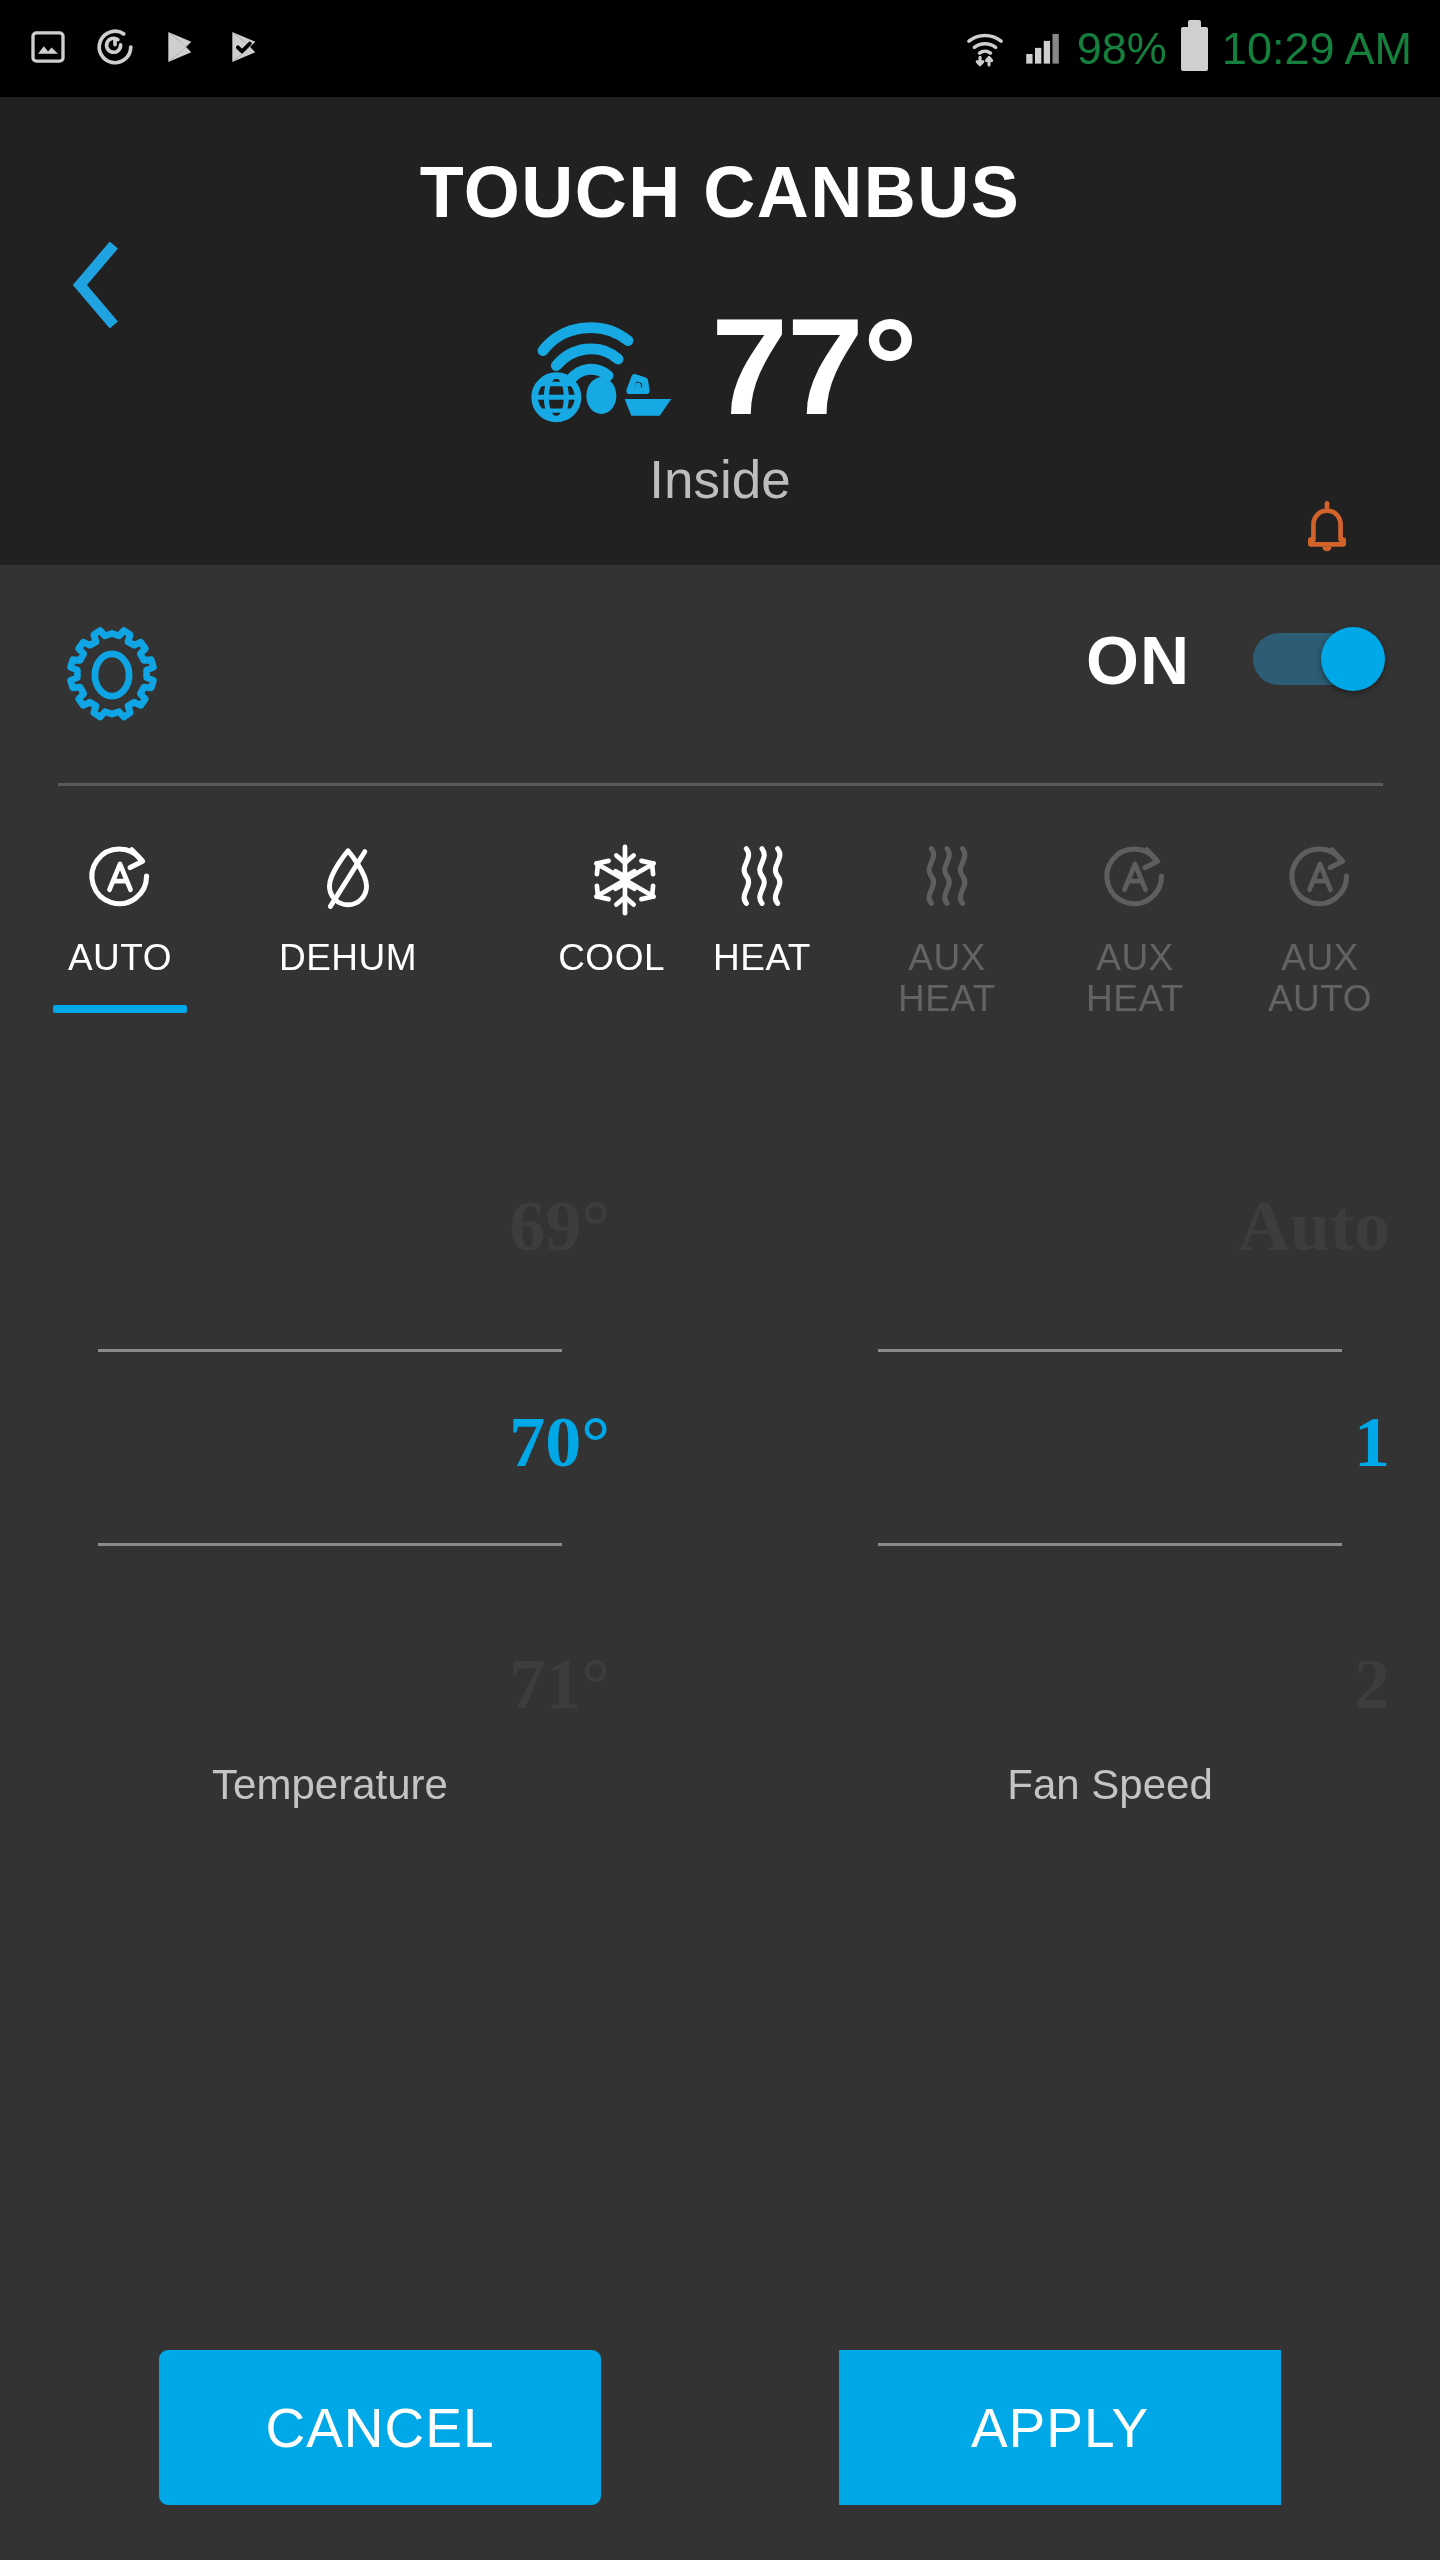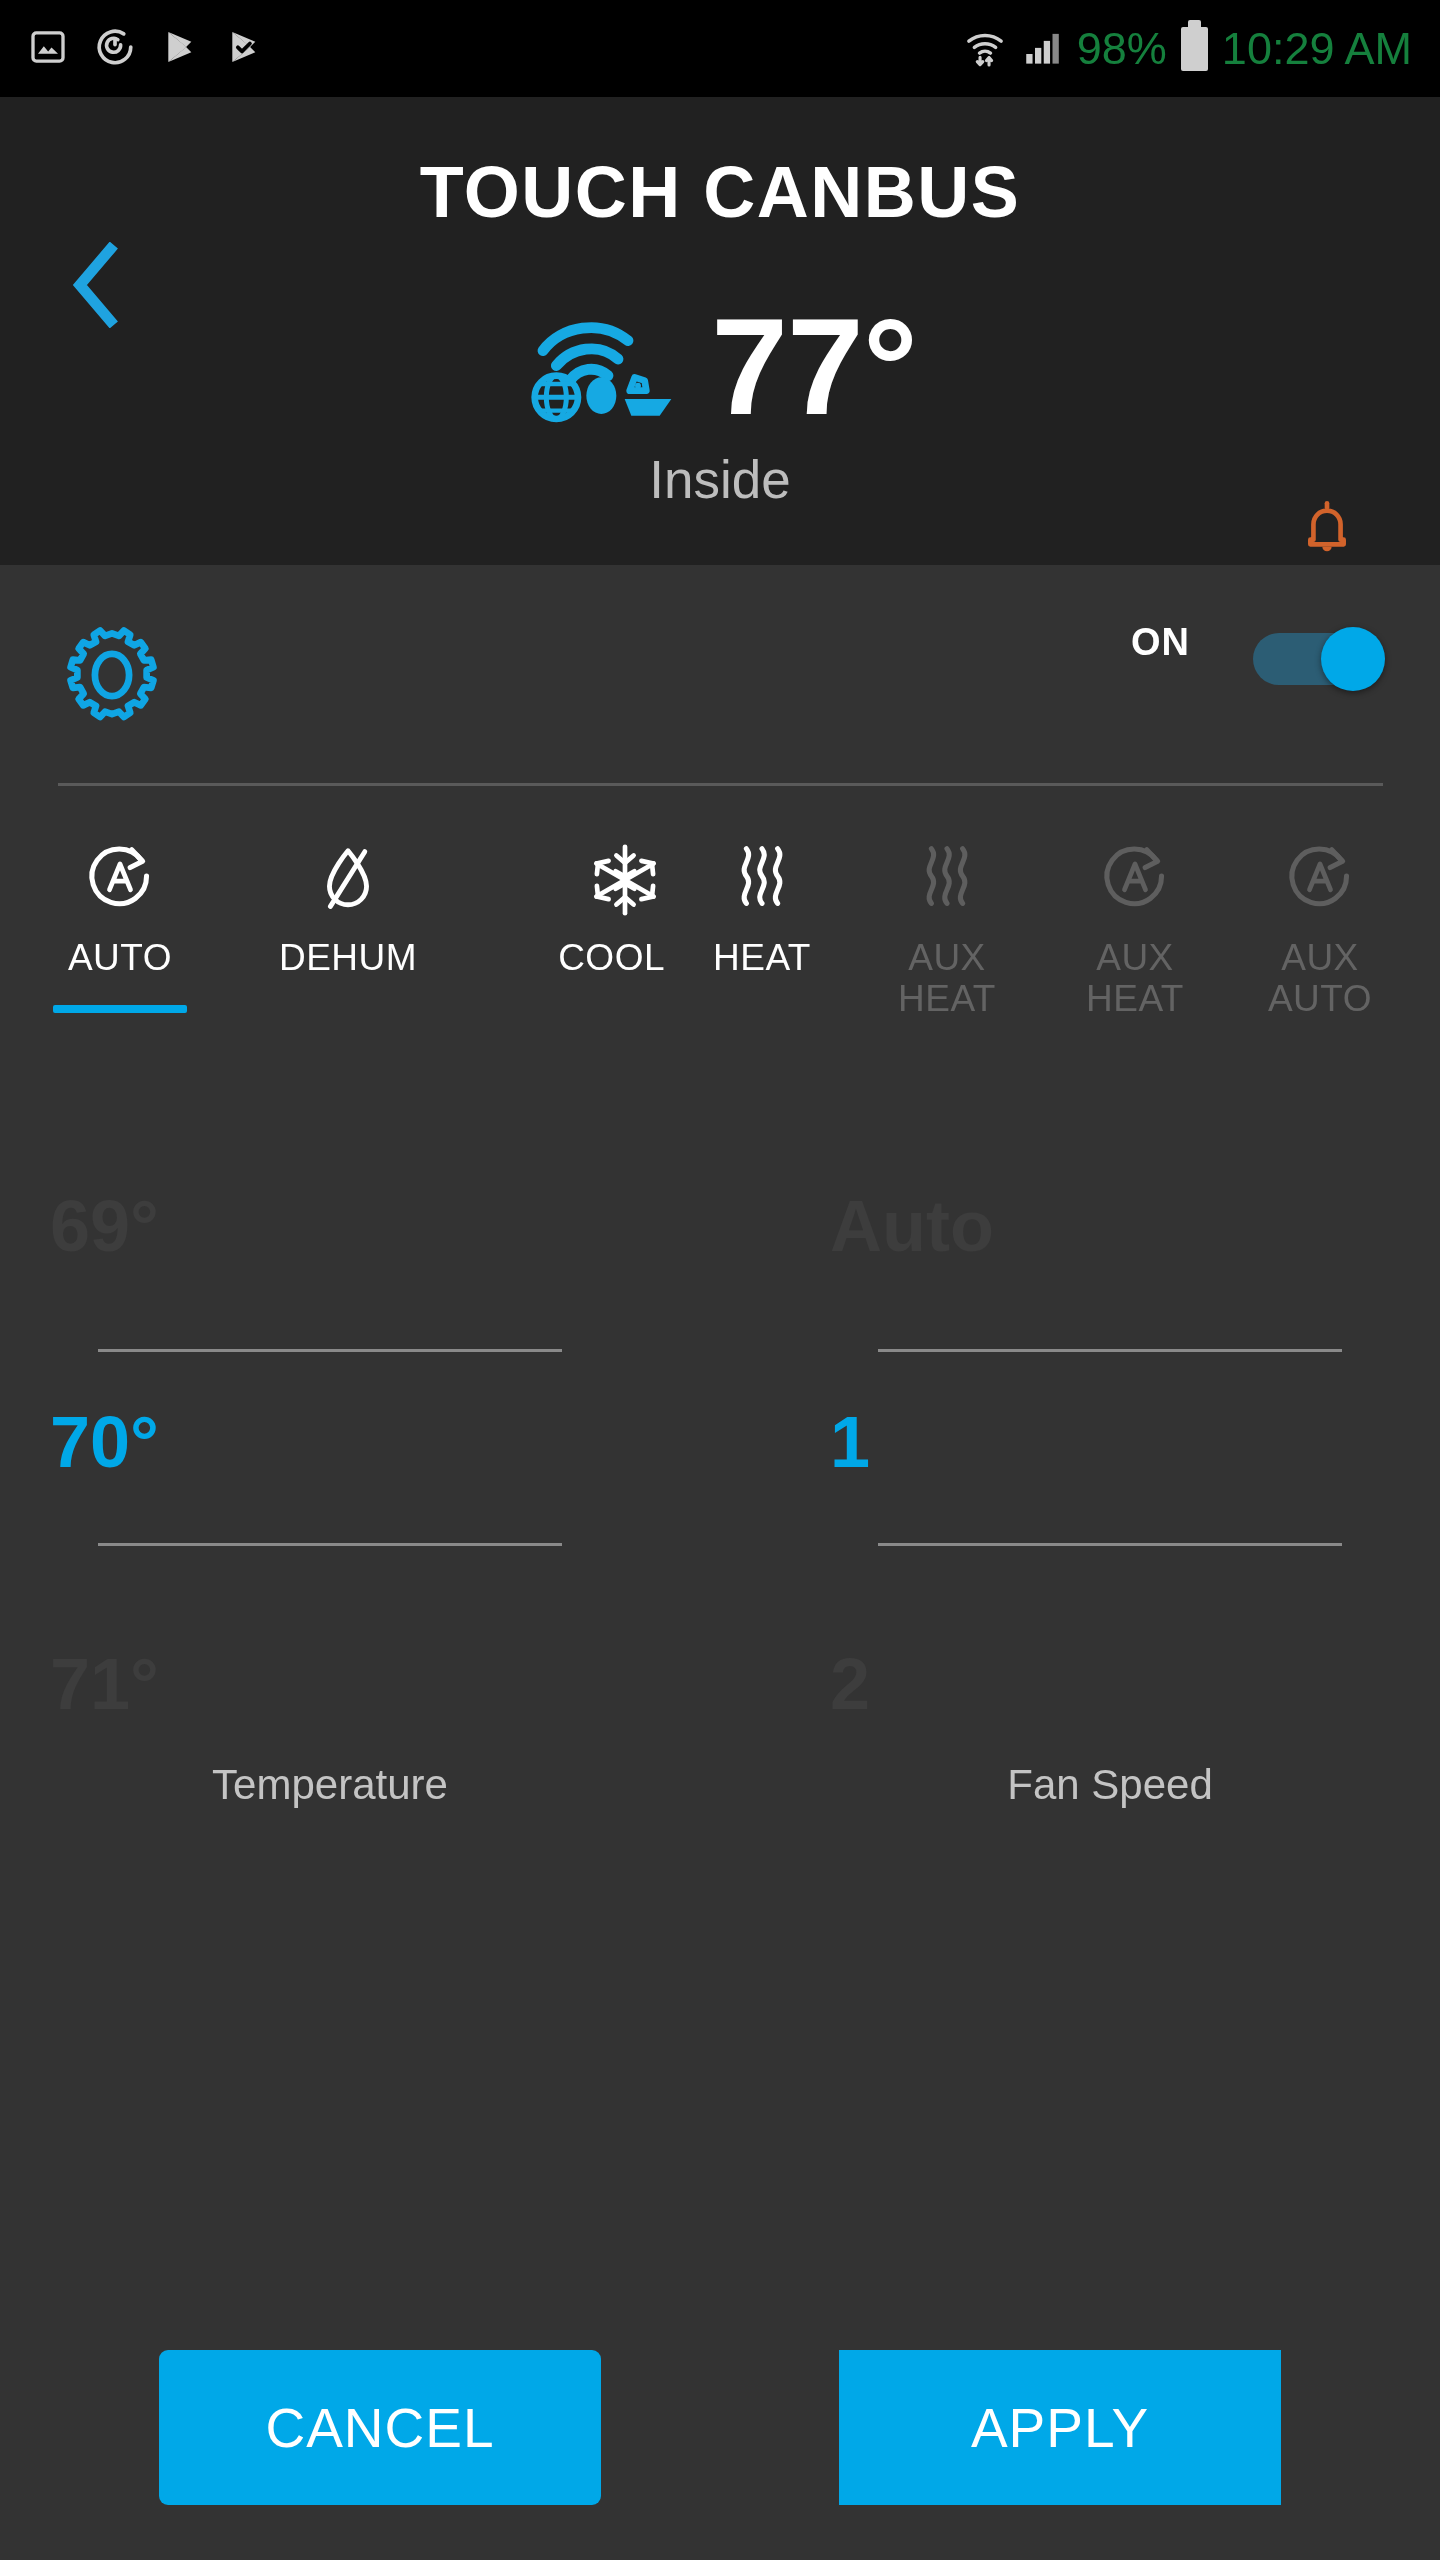--- a/index.html
+++ b/index.html
@@ -51,42 +51,42 @@
   .bell-btn {
     position:absolute; right:78px; top:400px; width:70px; height:70px;
     display:flex; align-items:center; justify-content:center; cursor:pointer;
   }
 
   
   .card { position:absolute; top:565px; left:0; width:1440px; height:1995px; background:#333333; }
 
   .settings-row { position:absolute; top:0; left:0; width:1440px; height:218px; }
   .gear-btn { position:absolute; left:58px; top:58px; width:108px; height:108px; cursor:pointer; display:flex; align-items:center; justify-content:center; }
-  .on-label { position:absolute; right:250px; top:56px; color:#ffffff; font-size:38px; font-weight:bold; letter-spacing:1px; }
+  .on-label { position:absolute; right:250px; top:56px; color:#ffffff; font-size:68px; font-weight:bold; letter-spacing:1px; }
   .toggle { position:absolute; right:55px; top:62px; width:132px; height:62px; cursor:pointer; }
   .toggle-track { position:absolute; left:0; top:6px; width:116px; height:52px; background:#2c5d74; border-radius:26px; }
   .toggle-thumb { position:absolute; right:0; top:0; width:64px; height:64px; background:#00a8e8; border-radius:50%; box-shadow:0 2px 6px rgba(0,0,0,.45); }
 
   .divider { position:absolute; top:218px; left:58px; width:1325px; height:3px; background:#5a5a5a; }
 
   
   .tabs { position:absolute; top:272px; left:0; width:1440px; height:200px; }
   .tab { position:absolute; top:0; display:flex; flex-direction:column; align-items:center; cursor:pointer; width:180px; }
   .tab .tab-icon { height:86px; display:flex; align-items:center; justify-content:center; }
   .tab .tab-label { margin-top:14px; color:#ffffff; font-size:37px; line-height:41px; text-align:center; letter-spacing:0.5px; }
   .tab.dim .tab-label { color:#636363; }
   .tab .underline { position:absolute; top:168px; width:134px; height:8px; background:#00a8e8; border-radius:2px; display:none; }
   .tab.active .underline { display:block; }
 
   
   .pickers { position:absolute; top:620px; left:0; width:1440px; height:760px; }
   .picker { position:absolute; top:0; width:560px; height:700px; }
   .picker.left  { left:50px; }
   .picker.right { left:830px; }
-  .pk-row { position:absolute; left:0; width:560px; text-align:left; font-weight:bold; }
+  .pk-row { position:absolute; left:0; width:560px; text-align:right; font-weight:bold;font-family:Liberation Serif, serif; }
   .pk-prev { top:0;   font-size:72px; color:#3d3d3d; }
   .pk-sel  { top:216px; font-size:72px; color:#00a8e8; }
   .pk-next { top:458px; font-size:72px; color:#3d3d3d; }
   .pk-line { position:absolute; left:48px; width:464px; height:3px; background:#8a8a8a; }
   .pk-line.top { top:164px; }
   .pk-line.bot { top:358px; }
   .pk-label { position:absolute; top:576px; left:0; width:560px; text-align:center; color:#c4c4c4; font-size:42px; }
 
   
   .actions { position:absolute; top:1785px; left:0; width:1440px; height:160px; }

